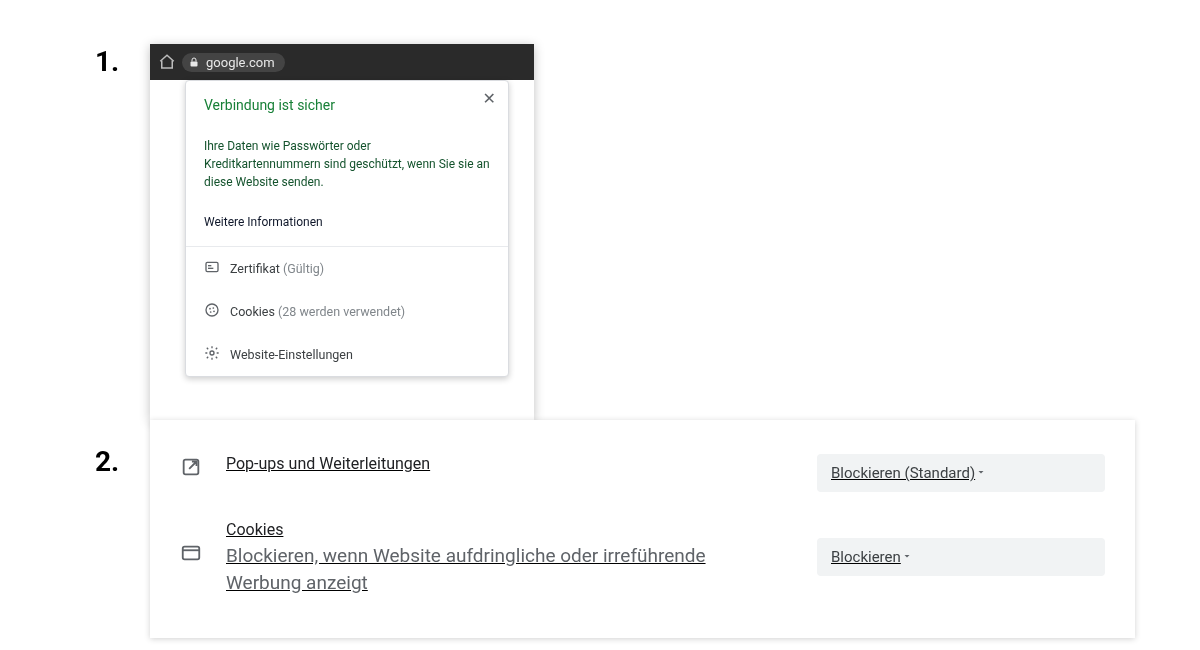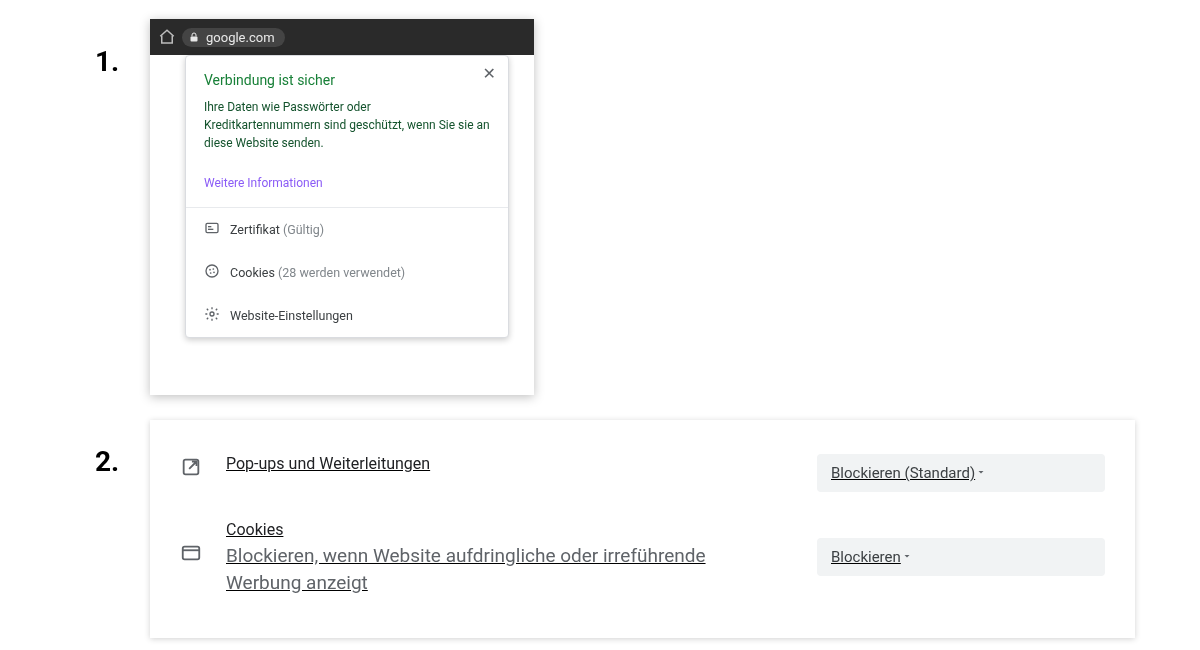--- a/index.html
+++ b/index.html
@@ -5,21 +5,21 @@
   * { box-sizing: border-box; margin: 0; padding: 0; }
   body { font-family: -apple-system, BlinkMacSystemFont, "Segoe UI", Roboto, Arial, sans-serif; background: #fff; width: 1200px; height: 650px; position: relative; }
   
   .step-number { position: absolute; font-size: 28px; font-weight: 700; color: #000; }
   .step-1 { top: 45px; left: 95px; }
   .step-2 { top: 445px; left: 95px; }
 
   
   .panel-1 {
     position: absolute;
-    top: 19px; left: 150px;
+    top: 44px; left: 150px;
     width: 384px; height: 376px;
     background: #fff;
     box-shadow: 0 2px 10px rgba(0,0,0,0.25);
   }
   .addr-bar {
     height: 36px;
     background: #2a2a2a;
     display: flex;
     align-items: center;
     padding: 0 8px;
@@ -38,23 +38,23 @@
     position: absolute;
     top: 36px; left: 35px;
     width: 324px;
     background: #fff;
     border: 1px solid #dadce0;
     border-radius: 4px;
     box-shadow: 0 2px 6px rgba(0,0,0,0.2);
   }
   .popup-top { padding: 16px 18px 16px 18px; position: relative; }
   .popup-close { position: absolute; top: 10px; right: 12px; color: #5f6368; cursor: pointer; font-size: 16px; line-height:1; }
-  .popup-title { color: #188038; font-size: 14px; margin-bottom: 10px; }
+  .popup-title { color: #188038; font-size: 14px; margin-bottom: 24px; }
   .popup-desc { color: #14532d; font-size: 12px; line-height: 1.5; margin-bottom: 20px; }
-  .popup-link { color: #8b5cf6; font-size: 12px; text-decoration: none; }
+  .popup-link { color: #0f172a; font-size: 12px; text-decoration: none; }
   .popup-divider { border-top: 1px solid #e8eaed; }
   .popup-item { display:flex; align-items:center; gap: 10px; padding: 12px 18px; font-size: 12.5px; color:#3c4043; cursor:pointer; }
   .popup-item .muted { color: #80868b; }
   .popup-item svg { width: 16px; height: 16px; flex-shrink:0; }
 
   
   .panel-2 {
     position: absolute;
     top: 420px; left: 150px;
     width: 985px;

